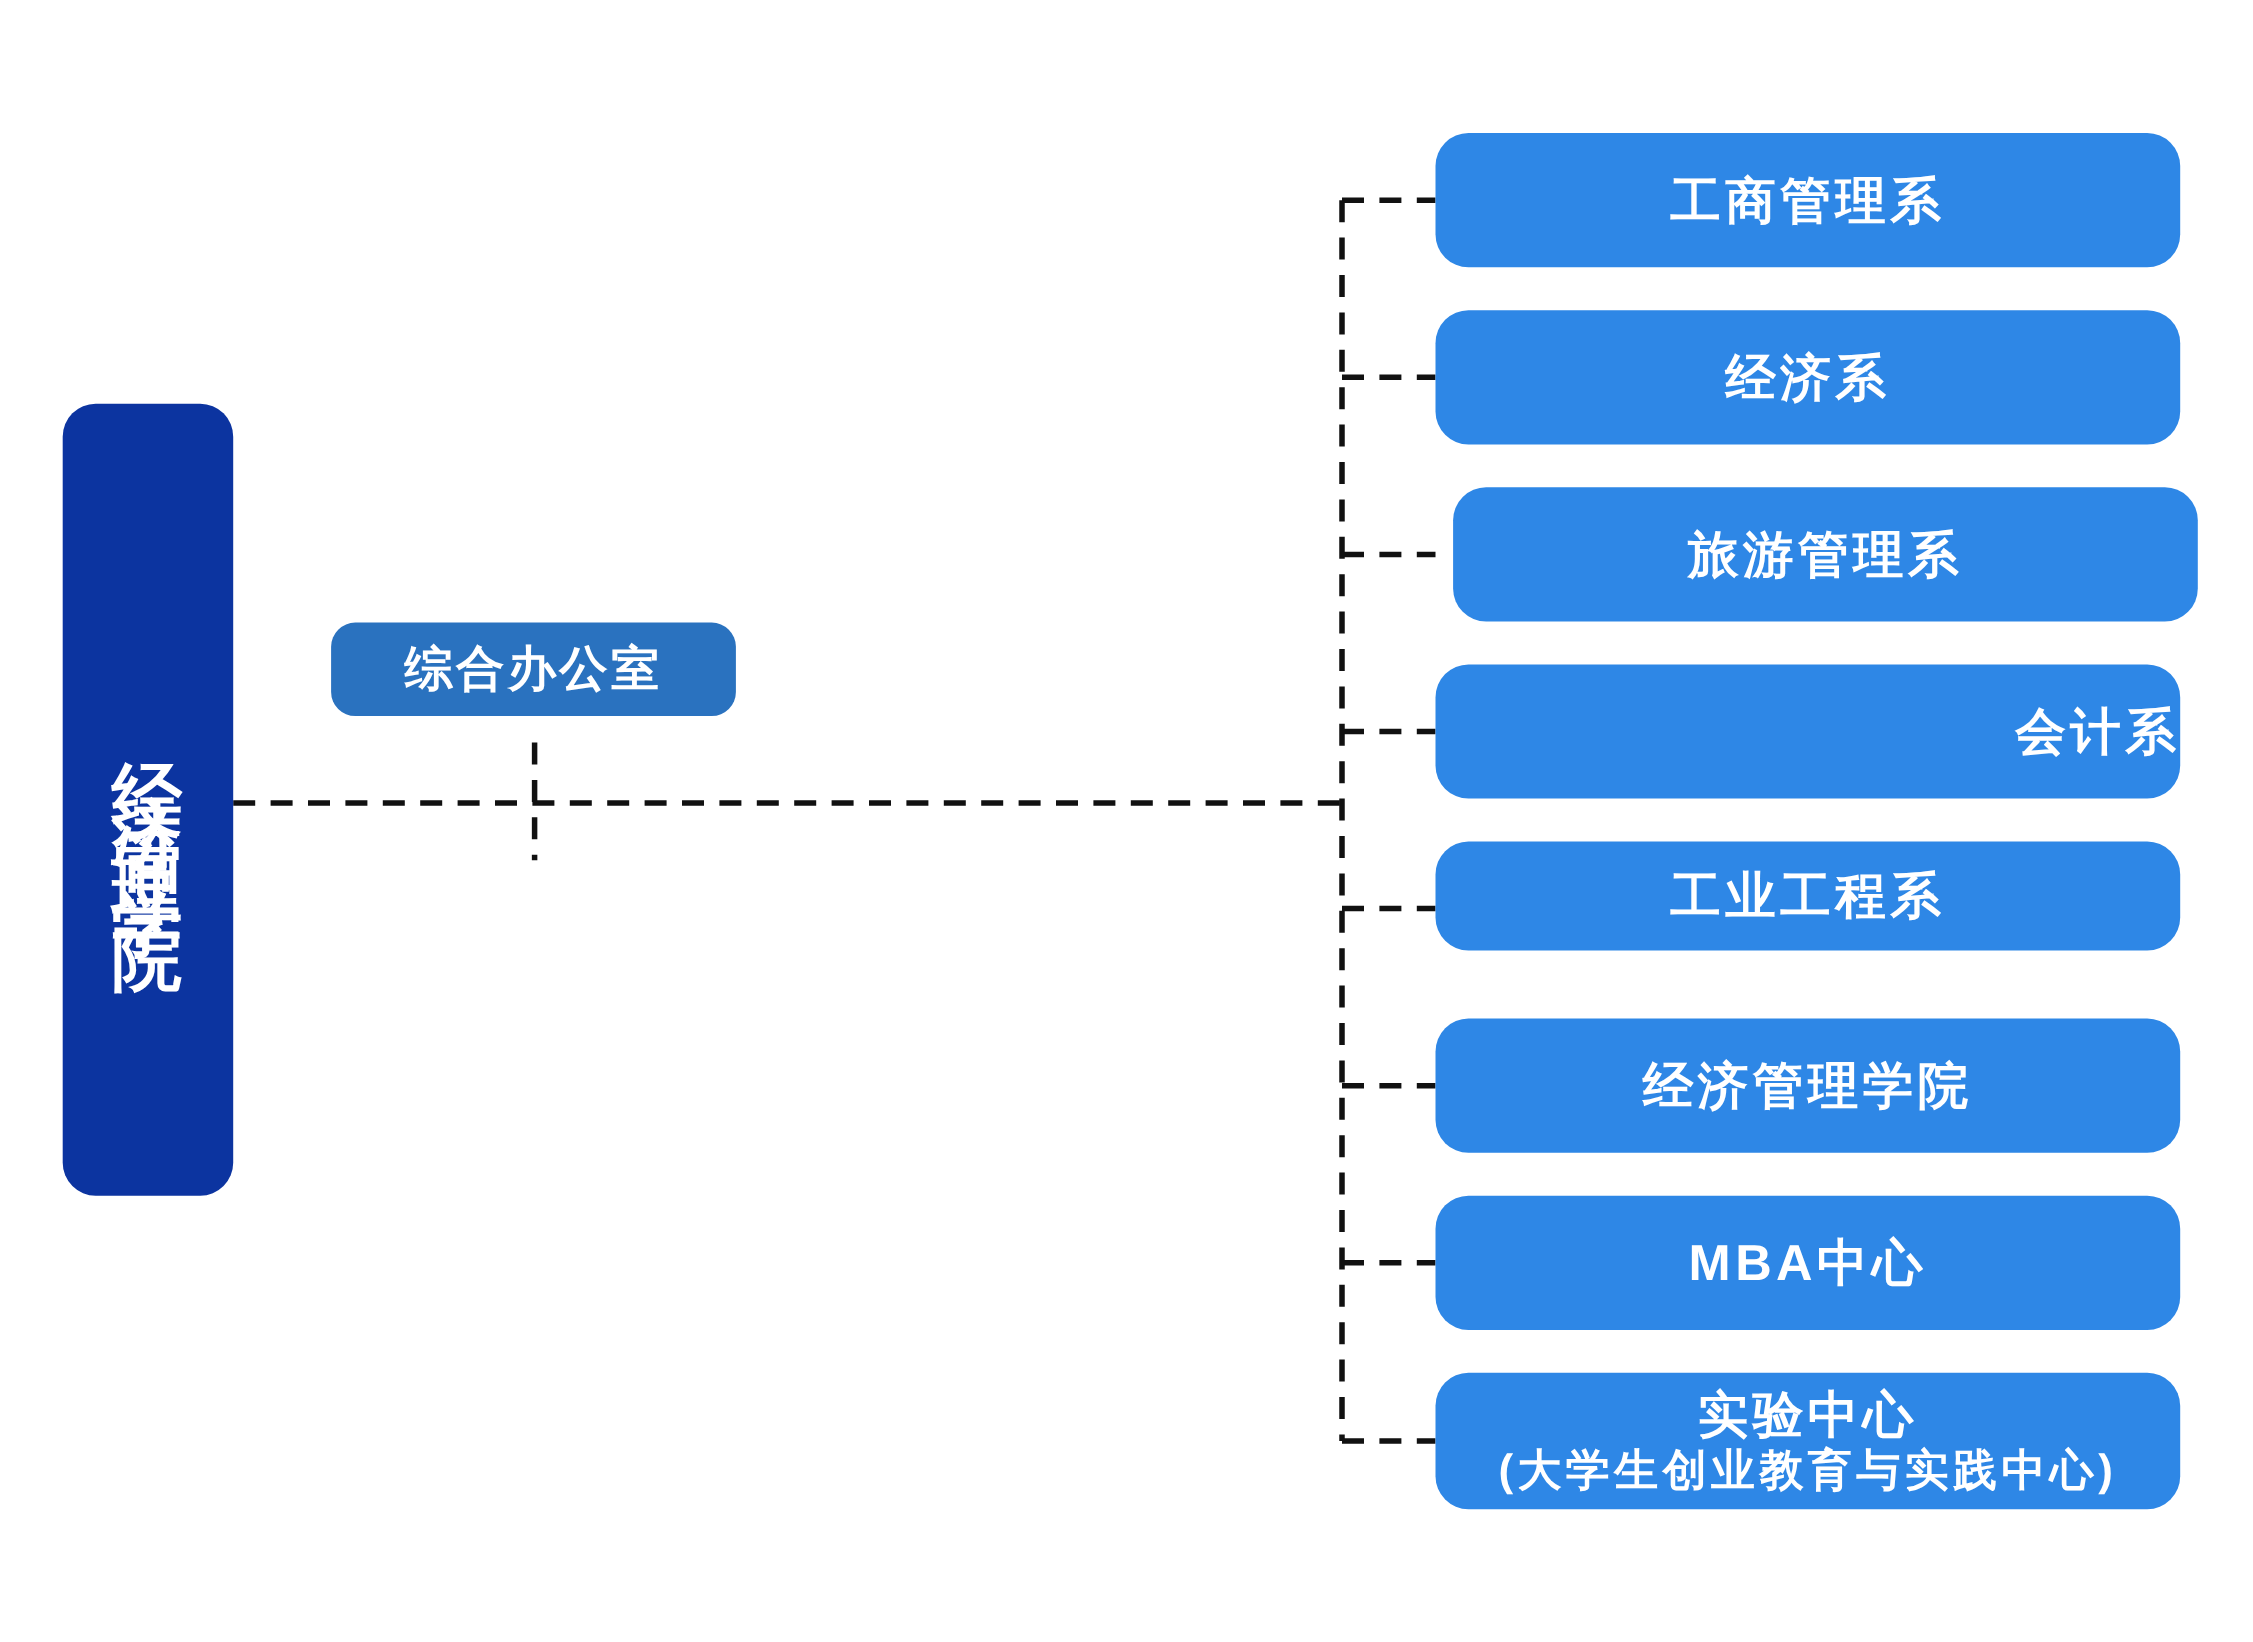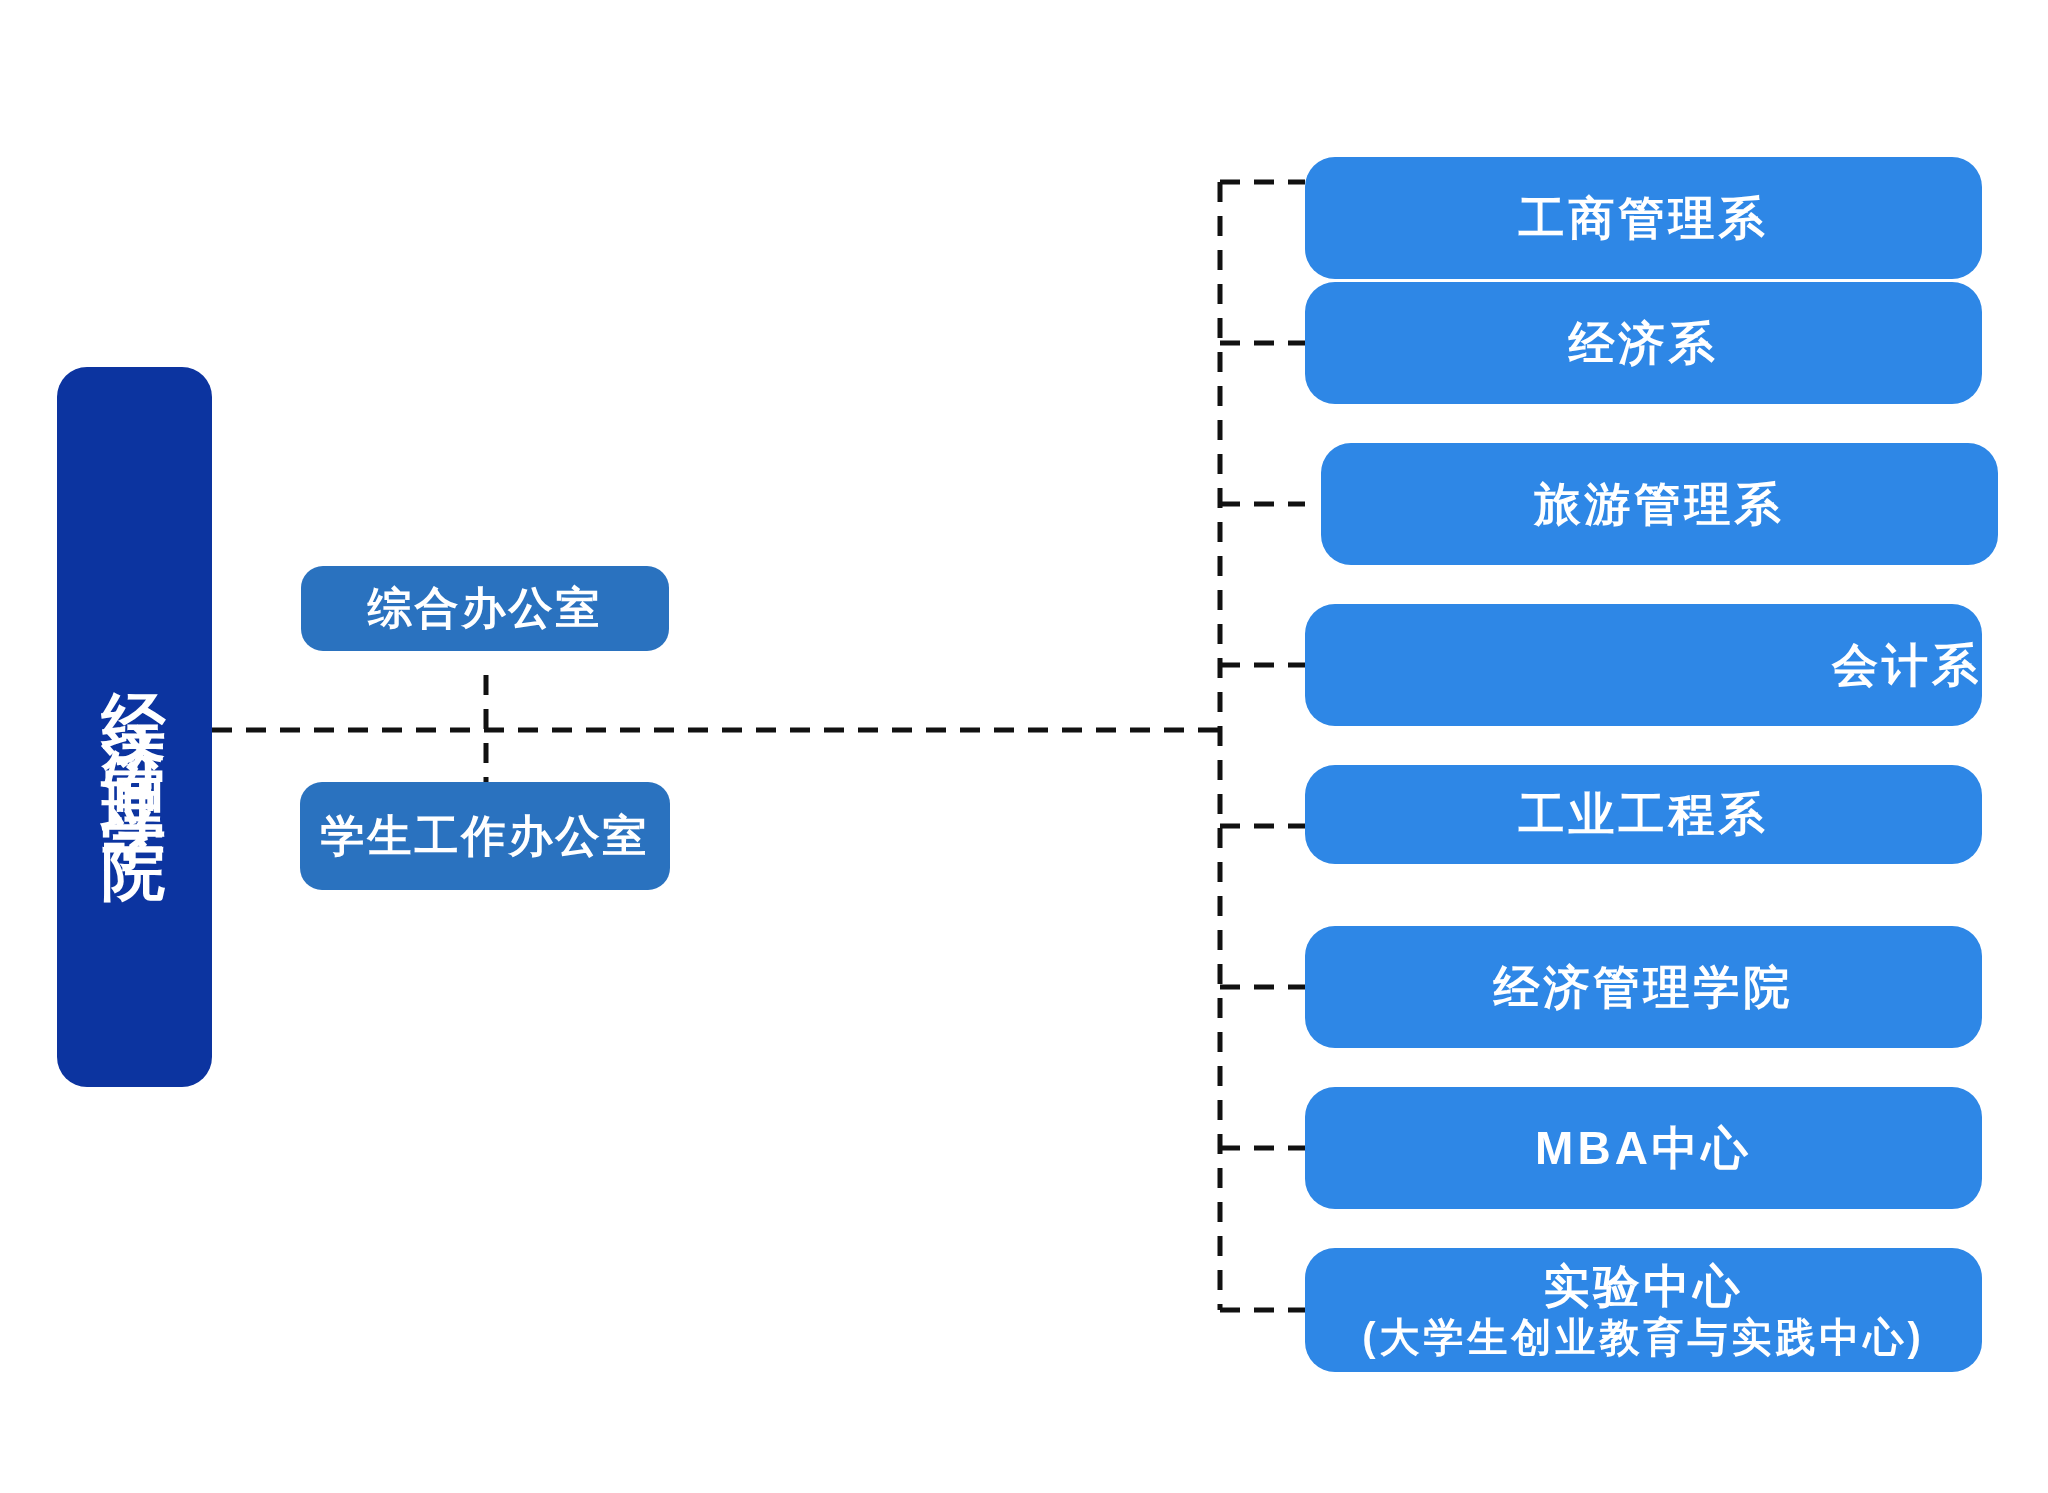--- a/index.html
+++ b/index.html
@@ -71,26 +71,23 @@
 
   <div class="box root-box">
     <div class="root-label">经济管理学院</div>
   </div>
 
   <div class="box office" id="office-general">
     <span>综合办公室</span>
   </div>
 
 
-  <div class="box office" id="office-student">
-    <span>学生工作办公室</span>
-  </div>
 
   <div id="dept-column">
-      <div class="box dept" style="top: 121px; height: 122px; margin-top: 36px;">
+      <div class="box dept" style="top: 121px; height: 122px;">
         <span>工商管理系</span>
       </div>
       <div class="box dept" style="top: 282px; height: 122px;">
         <span>经济系</span>
       </div>
       <div class="box dept" style="top: 443px; height: 122px; margin-left: 16px;">
         <span>旅游管理系</span>
       </div>
       <div class="box dept" style="top: 604px; height: 122px; align-items: flex-end;">
         <span>会计系</span>

